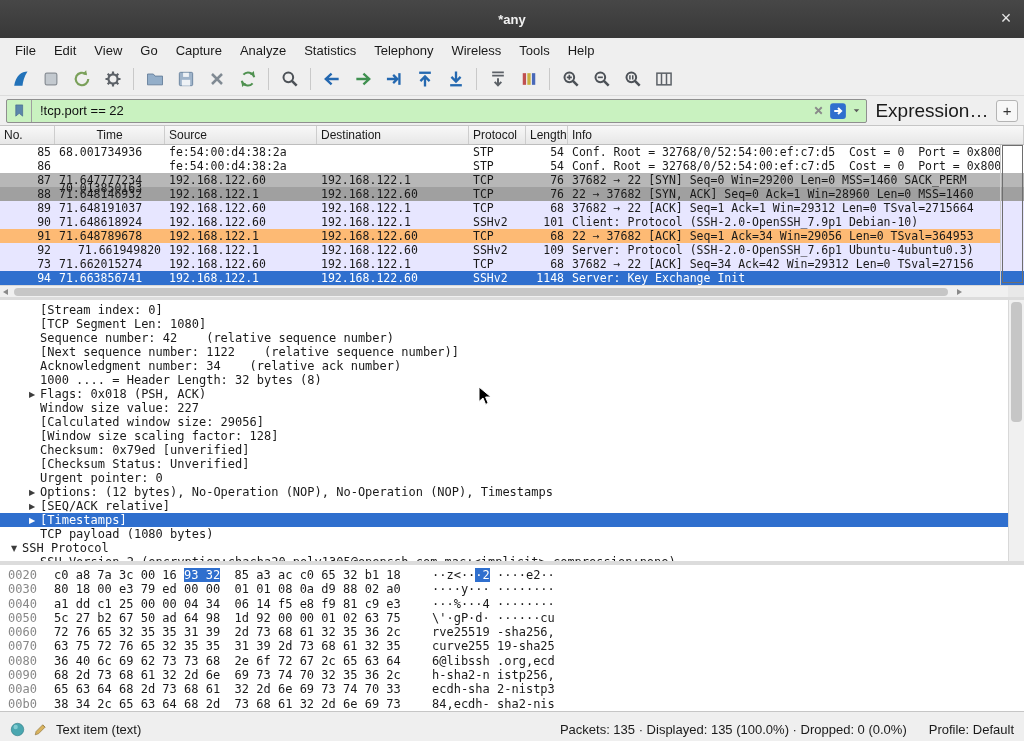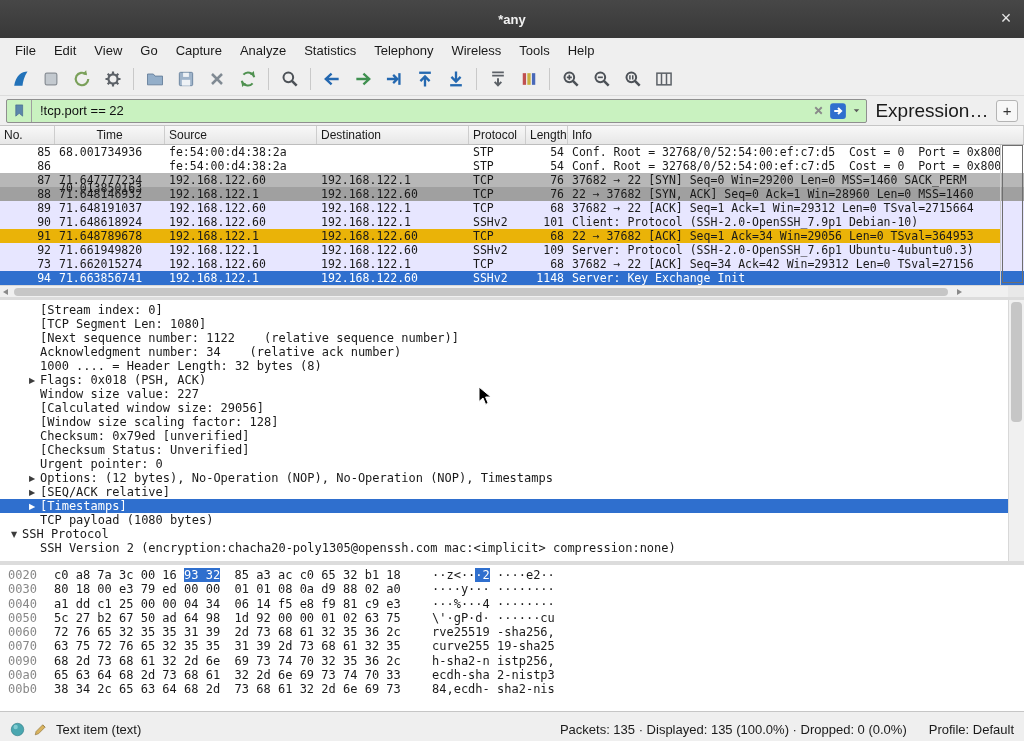--- a/index.html
+++ b/index.html
@@ -367,32 +367,32 @@
       </div>
       <div class="prow" style="background: rgb(231, 230, 255);">
         <span class="pcell right" style="width: 55px;">90</span>
         <span class="pcell" style="width: 110px;">71.648618924</span>
         <span class="pcell" style="width: 152px;">192.168.122.60</span>
         <span class="pcell" style="width: 152px;">192.168.122.1</span>
         <span class="pcell" style="width: 57px;">SSHv2</span>
         <span class="pcell right" style="width: 42px;">101</span>
         <span class="pcell" style="flex: 1 1 auto; min-width: 0px;">Client: Protocol (SSH-2.0-OpenSSH_7.9p1 Debian-10)</span>
       </div>
-      <div class="prow" style="background: #eab308;">
+      <div class="prow" style="background: #fdba74;">
         <span class="pcell right" style="width: 55px;">91</span>
         <span class="pcell" style="width: 110px;">71.648789678</span>
         <span class="pcell" style="width: 152px;">192.168.122.1</span>
         <span class="pcell" style="width: 152px;">192.168.122.60</span>
         <span class="pcell" style="width: 57px;">TCP</span>
         <span class="pcell right" style="width: 42px;">68</span>
         <span class="pcell" style="flex: 1 1 auto; min-width: 0px;">22 → 37682 [ACK] Seq=1 Ack=34 Win=29056 Len=0 TSval=364953</span>
       </div>
       <div class="prow" style="background: rgb(231, 230, 255);">
         <span class="pcell right" style="width: 55px;">92</span>
-        <span class="pcell" style="width: 110px;">71.661949820</span>
+        <span class="pcell" style="width: 110px; text-align: right;">71.661949820</span>
         <span class="pcell" style="width: 152px;">192.168.122.1</span>
         <span class="pcell" style="width: 152px;">192.168.122.60</span>
         <span class="pcell" style="width: 57px;">SSHv2</span>
         <span class="pcell right" style="width: 42px;">109</span>
         <span class="pcell" style="flex: 1 1 auto; min-width: 0px;">Server: Protocol (SSH-2.0-OpenSSH_7.6p1 Ubuntu-4ubuntu0.3)</span>
       </div>
       <div class="prow" style="background: rgb(231, 230, 255);">
         <span class="pcell right" style="width: 55px;">73</span>
         <span class="pcell" style="width: 110px;">71.662015274</span>
         <span class="pcell" style="width: 152px;">192.168.122.60</span>
@@ -430,20 +430,21 @@
     <div class="hs-thumb"></div>
     <span class="hs-right tri-right"></span>
     <div class="hs-corner"></div>
   </div>
 </div>
 
 <div class="details">
   <div class="dtree">
       <div class="dline" style="padding-left: 24px;"><span class="dexp"></span><span class="dtext">[Stream index: 0]</span></div>
       <div class="dline" style="padding-left: 24px;"><span class="dexp"></span><span class="dtext">[TCP Segment Len: 1080]</span></div>
+      <div class="dline" style="padding-left: 24px;"><span class="dexp"></span><span class="dtext">Sequence number: 42    (relative sequence number)</span></div>
       <div class="dline" style="padding-left: 24px;"><span class="dexp"></span><span class="dtext">[Next sequence number: 1122    (relative sequence number)]</span></div>
       <div class="dline" style="padding-left: 24px;"><span class="dexp"></span><span class="dtext">Acknowledgment number: 34    (relative ack number)</span></div>
       <div class="dline" style="padding-left: 24px;"><span class="dexp"></span><span class="dtext">1000 .... = Header Length: 32 bytes (8)</span></div>
       <div class="dline" style="padding-left: 24px;"><span class="dexp">▶</span><span class="dtext">Flags: 0x018 (PSH, ACK)</span></div>
       <div class="dline" style="padding-left: 24px;"><span class="dexp"></span><span class="dtext">Window size value: 227</span></div>
       <div class="dline" style="padding-left: 24px;"><span class="dexp"></span><span class="dtext">[Calculated window size: 29056]</span></div>
       <div class="dline" style="padding-left: 24px;"><span class="dexp"></span><span class="dtext">[Window size scaling factor: 128]</span></div>
       <div class="dline" style="padding-left: 24px;"><span class="dexp"></span><span class="dtext">Checksum: 0x79ed [unverified]</span></div>
       <div class="dline" style="padding-left: 24px;"><span class="dexp"></span><span class="dtext">[Checksum Status: Unverified]</span></div>
       <div class="dline" style="padding-left: 24px;"><span class="dexp"></span><span class="dtext">Urgent pointer: 0</span></div>
@@ -460,20 +461,21 @@
 </div>
 
 <div class="hexpane">
   <div>
       <div class="hxline"><span class="hxoff">0020</span><span class="hxbytes"><span>c0 a8 7a 3c 00 16 </span><span class="hxsel">93 32</span><span>  85 a3 ac c0 65 32 b1 18</span></span><span class="hxascii"><span>··z&lt;··</span><span class="hxsel">·2</span><span> ····e2··</span></span></div>
       <div class="hxline"><span class="hxoff">0030</span><span class="hxbytes"><span>80 18 00 e3 79 ed 00 00  01 01 08 0a d9 88 02 a0</span></span><span class="hxascii"><span>····y··· ········</span></span></div>
       <div class="hxline"><span class="hxoff">0040</span><span class="hxbytes"><span>a1 dd c1 25 00 00 04 34  06 14 f5 e8 f9 81 c9 e3</span></span><span class="hxascii"><span>···%···4 ········</span></span></div>
       <div class="hxline"><span class="hxoff">0050</span><span class="hxbytes"><span>5c 27 b2 67 50 ad 64 98  1d 92 00 00 01 02 63 75</span></span><span class="hxascii"><span>\'·gP·d· ······cu</span></span></div>
       <div class="hxline"><span class="hxoff">0060</span><span class="hxbytes"><span>72 76 65 32 35 35 31 39  2d 73 68 61 32 35 36 2c</span></span><span class="hxascii"><span>rve25519 -sha256,</span></span></div>
       <div class="hxline"><span class="hxoff">0070</span><span class="hxbytes"><span>63 75 72 76 65 32 35 35  31 39 2d 73 68 61 32 35</span></span><span class="hxascii"><span>curve255 19-sha25</span></span></div>
+      <div class="hxline"><span class="hxoff">0080</span><span class="hxbytes"><span>36 40 6c 69 62 73 73 68  2e 6f 72 67 2c 65 63 64</span></span><span class="hxascii"><span>6@libssh .org,ecd</span></span></div>
       <div class="hxline"><span class="hxoff">0090</span><span class="hxbytes"><span>68 2d 73 68 61 32 2d 6e  69 73 74 70 32 35 36 2c</span></span><span class="hxascii"><span>h-sha2-n istp256,</span></span></div>
       <div class="hxline"><span class="hxoff">00a0</span><span class="hxbytes"><span>65 63 64 68 2d 73 68 61  32 2d 6e 69 73 74 70 33</span></span><span class="hxascii"><span>ecdh-sha 2-nistp3</span></span></div>
       <div class="hxline"><span class="hxoff">00b0</span><span class="hxbytes"><span>38 34 2c 65 63 64 68 2d  73 68 61 32 2d 6e 69 73</span></span><span class="hxascii"><span>84,ecdh- sha2-nis</span></span></div>
     </div>
 </div>
 
 <div class="statusbar">
   <span style="display:flex">
       <svg width="15" height="15" viewBox="0 0 24 24">
         <circle cx="12" cy="12" r="10" fill="#4aa7b0" stroke="#2d7a84"></circle>

